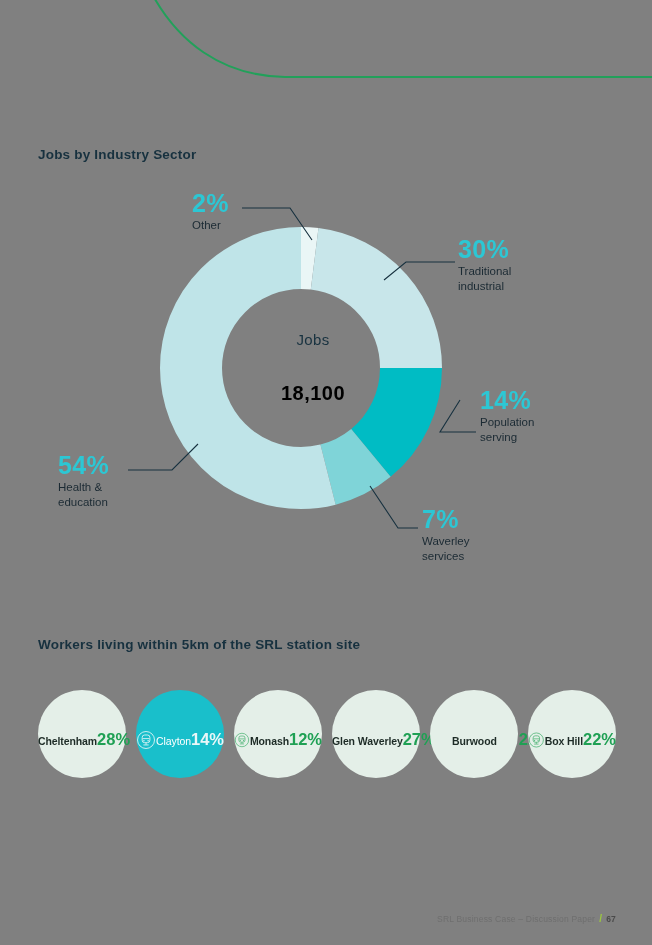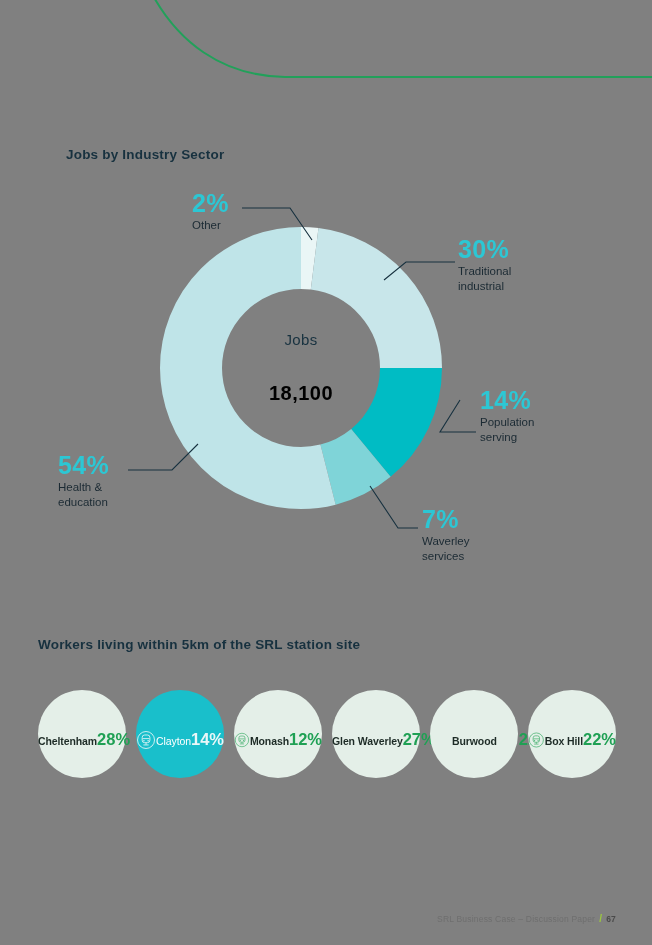--- a/index.html
+++ b/index.html
@@ -15,27 +15,27 @@
   .deco-curve { position: absolute; top: 0; left: 0; width: 652px; height: 100px; }
 
   
   .section-title {
     position: absolute;
     font-size: 13.5px;
     font-weight: bold;
     color: #17313F;
     letter-spacing: .2px;
   }
-  #title-jobs { left: 38px; top: 147px; margin-left: 28px; }
+  #title-jobs { left: 38px; top: 147px; }
   #title-workers { left: 38px; top: 637px; }
 
   
   .donut-wrap { position: absolute; left: 155px; top: 222px; width: 292px; height: 292px; }
   .donut-center {
-    position: absolute; left: 0; top: 0; width: 292px; height: 292px;
+    position: absolute; left: 12px; top: 0; width: 292px; height: 292px;
     display: flex; flex-direction: column; align-items: center; justify-content: center;
     pointer-events: none;
   }
   .donut-center-label {
     font-size: 15px; color: #17313F; font-weight: 500; letter-spacing: .3px;
     margin-bottom: 2px;
   }
   .donut-center-value {
     font-size: 20px; color: #000000; font-weight: bold; letter-spacing: .5px; margin-top: 32px;
   }

